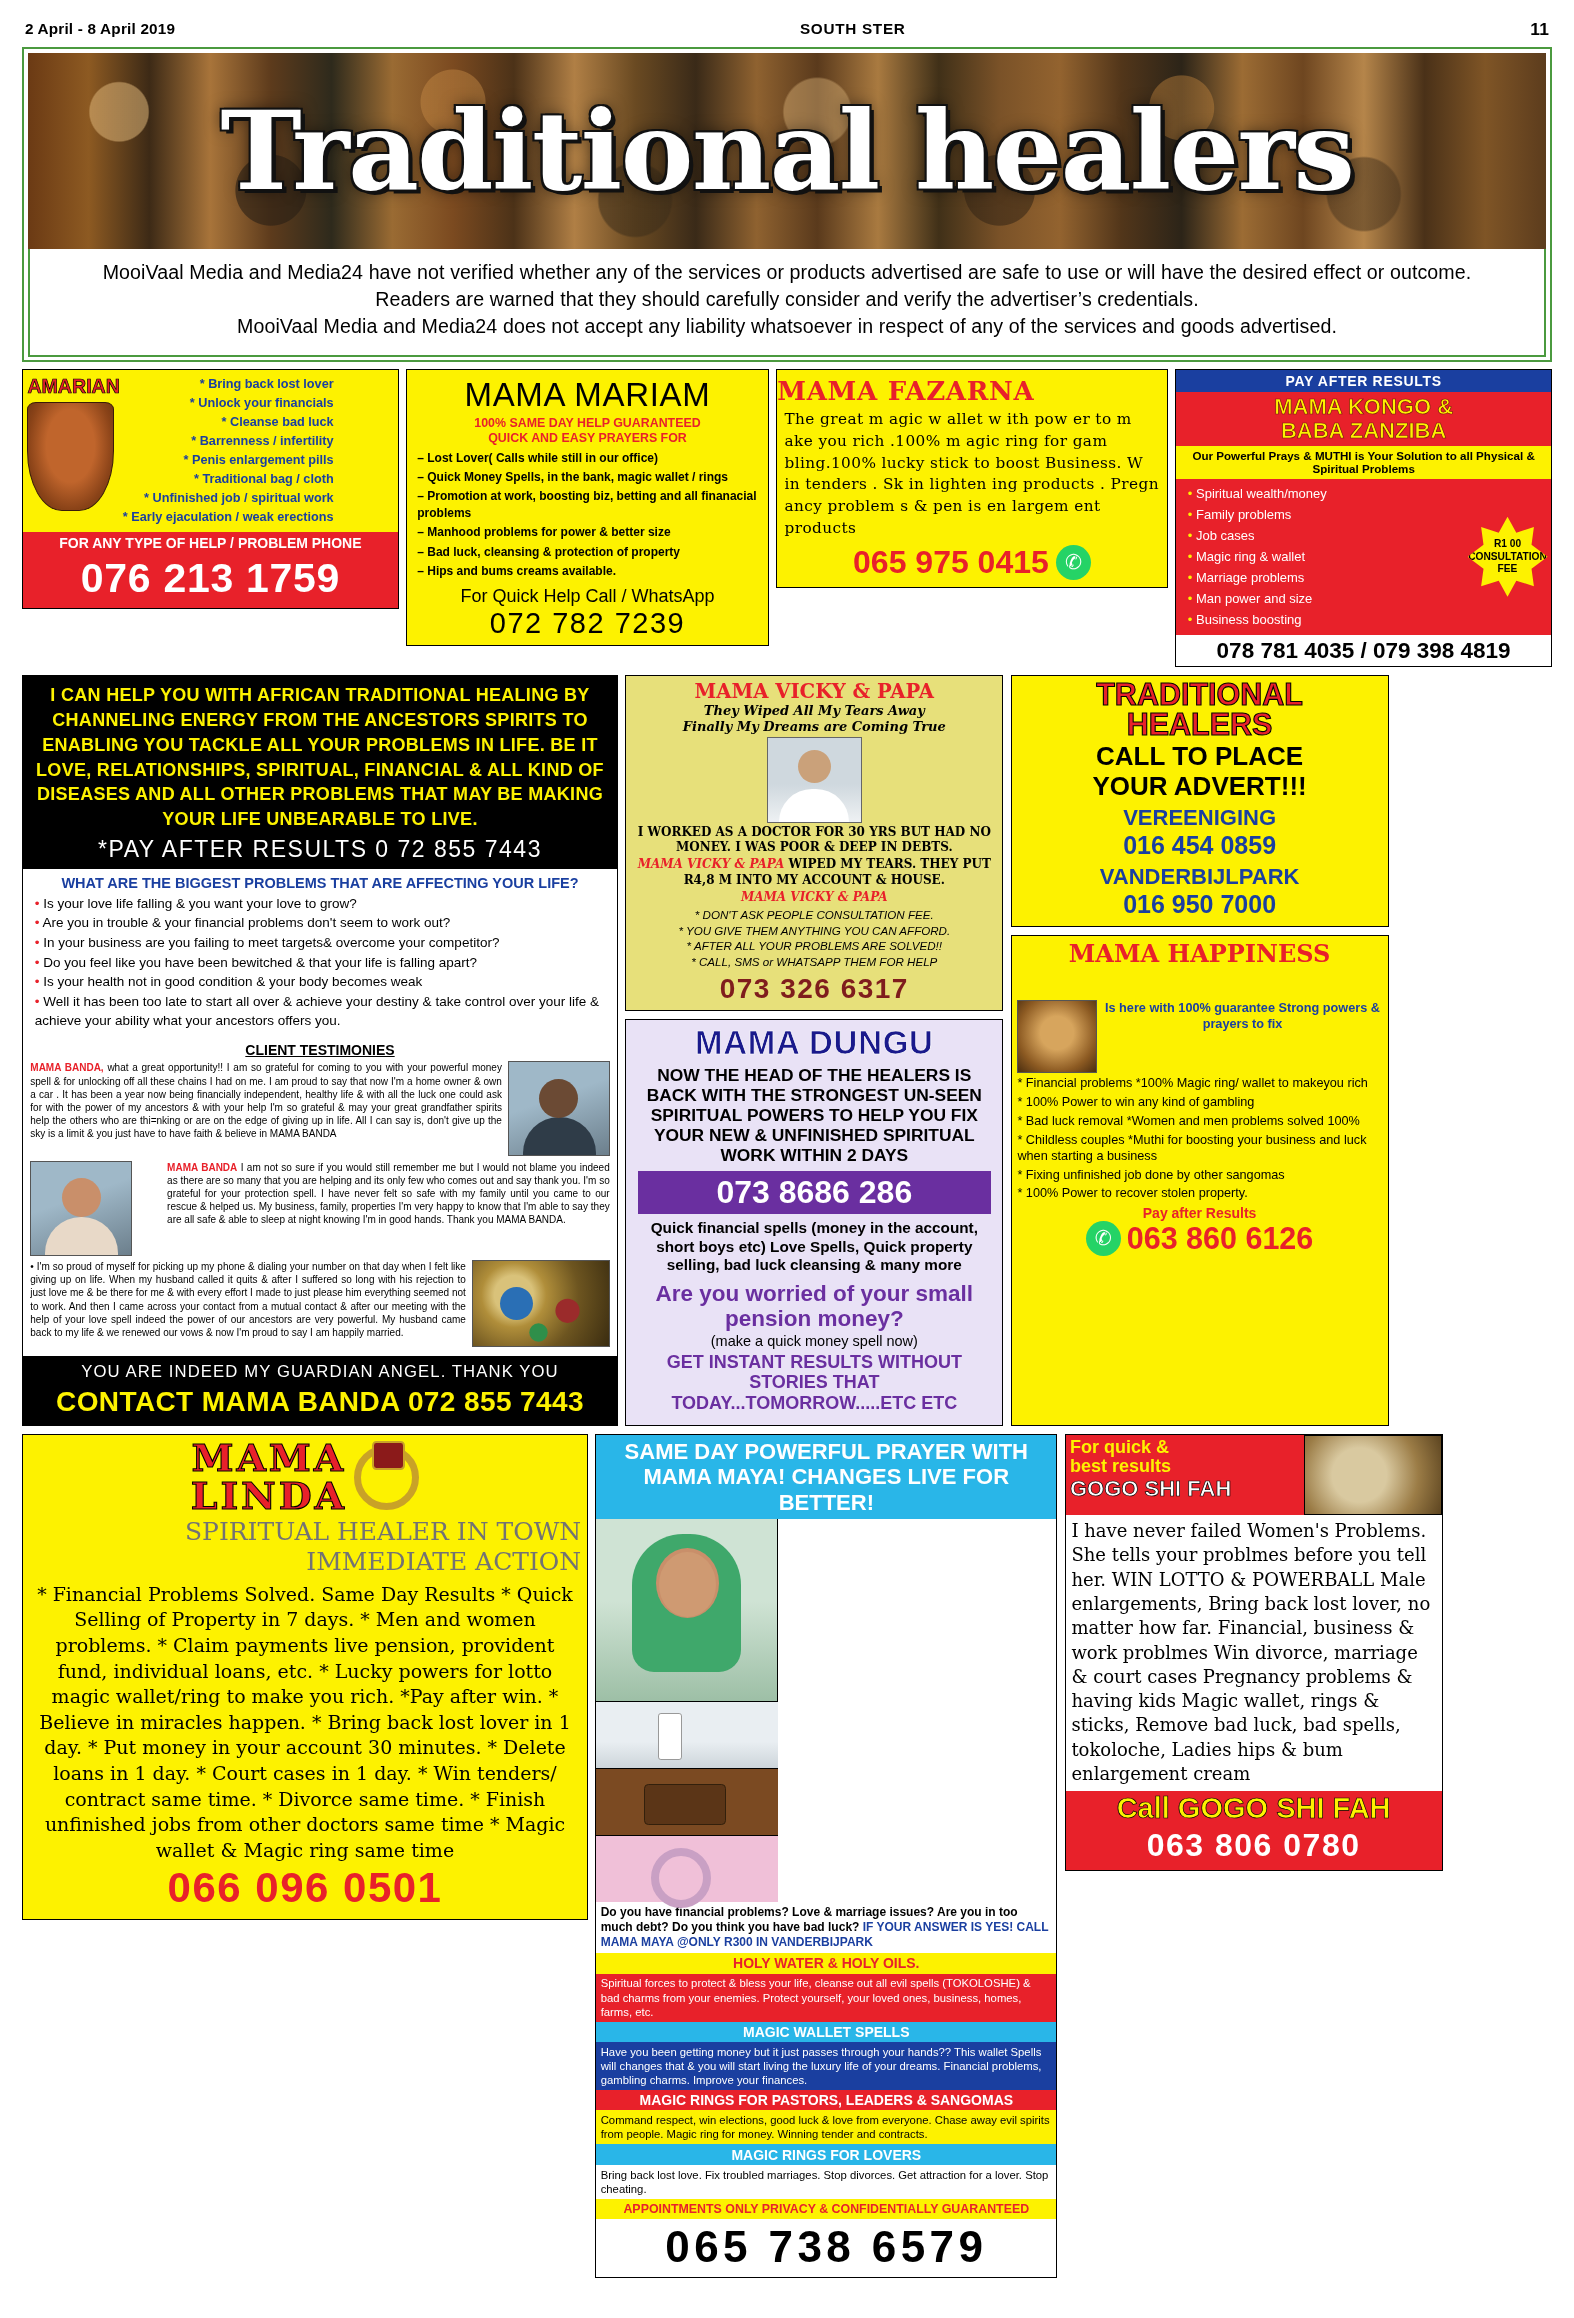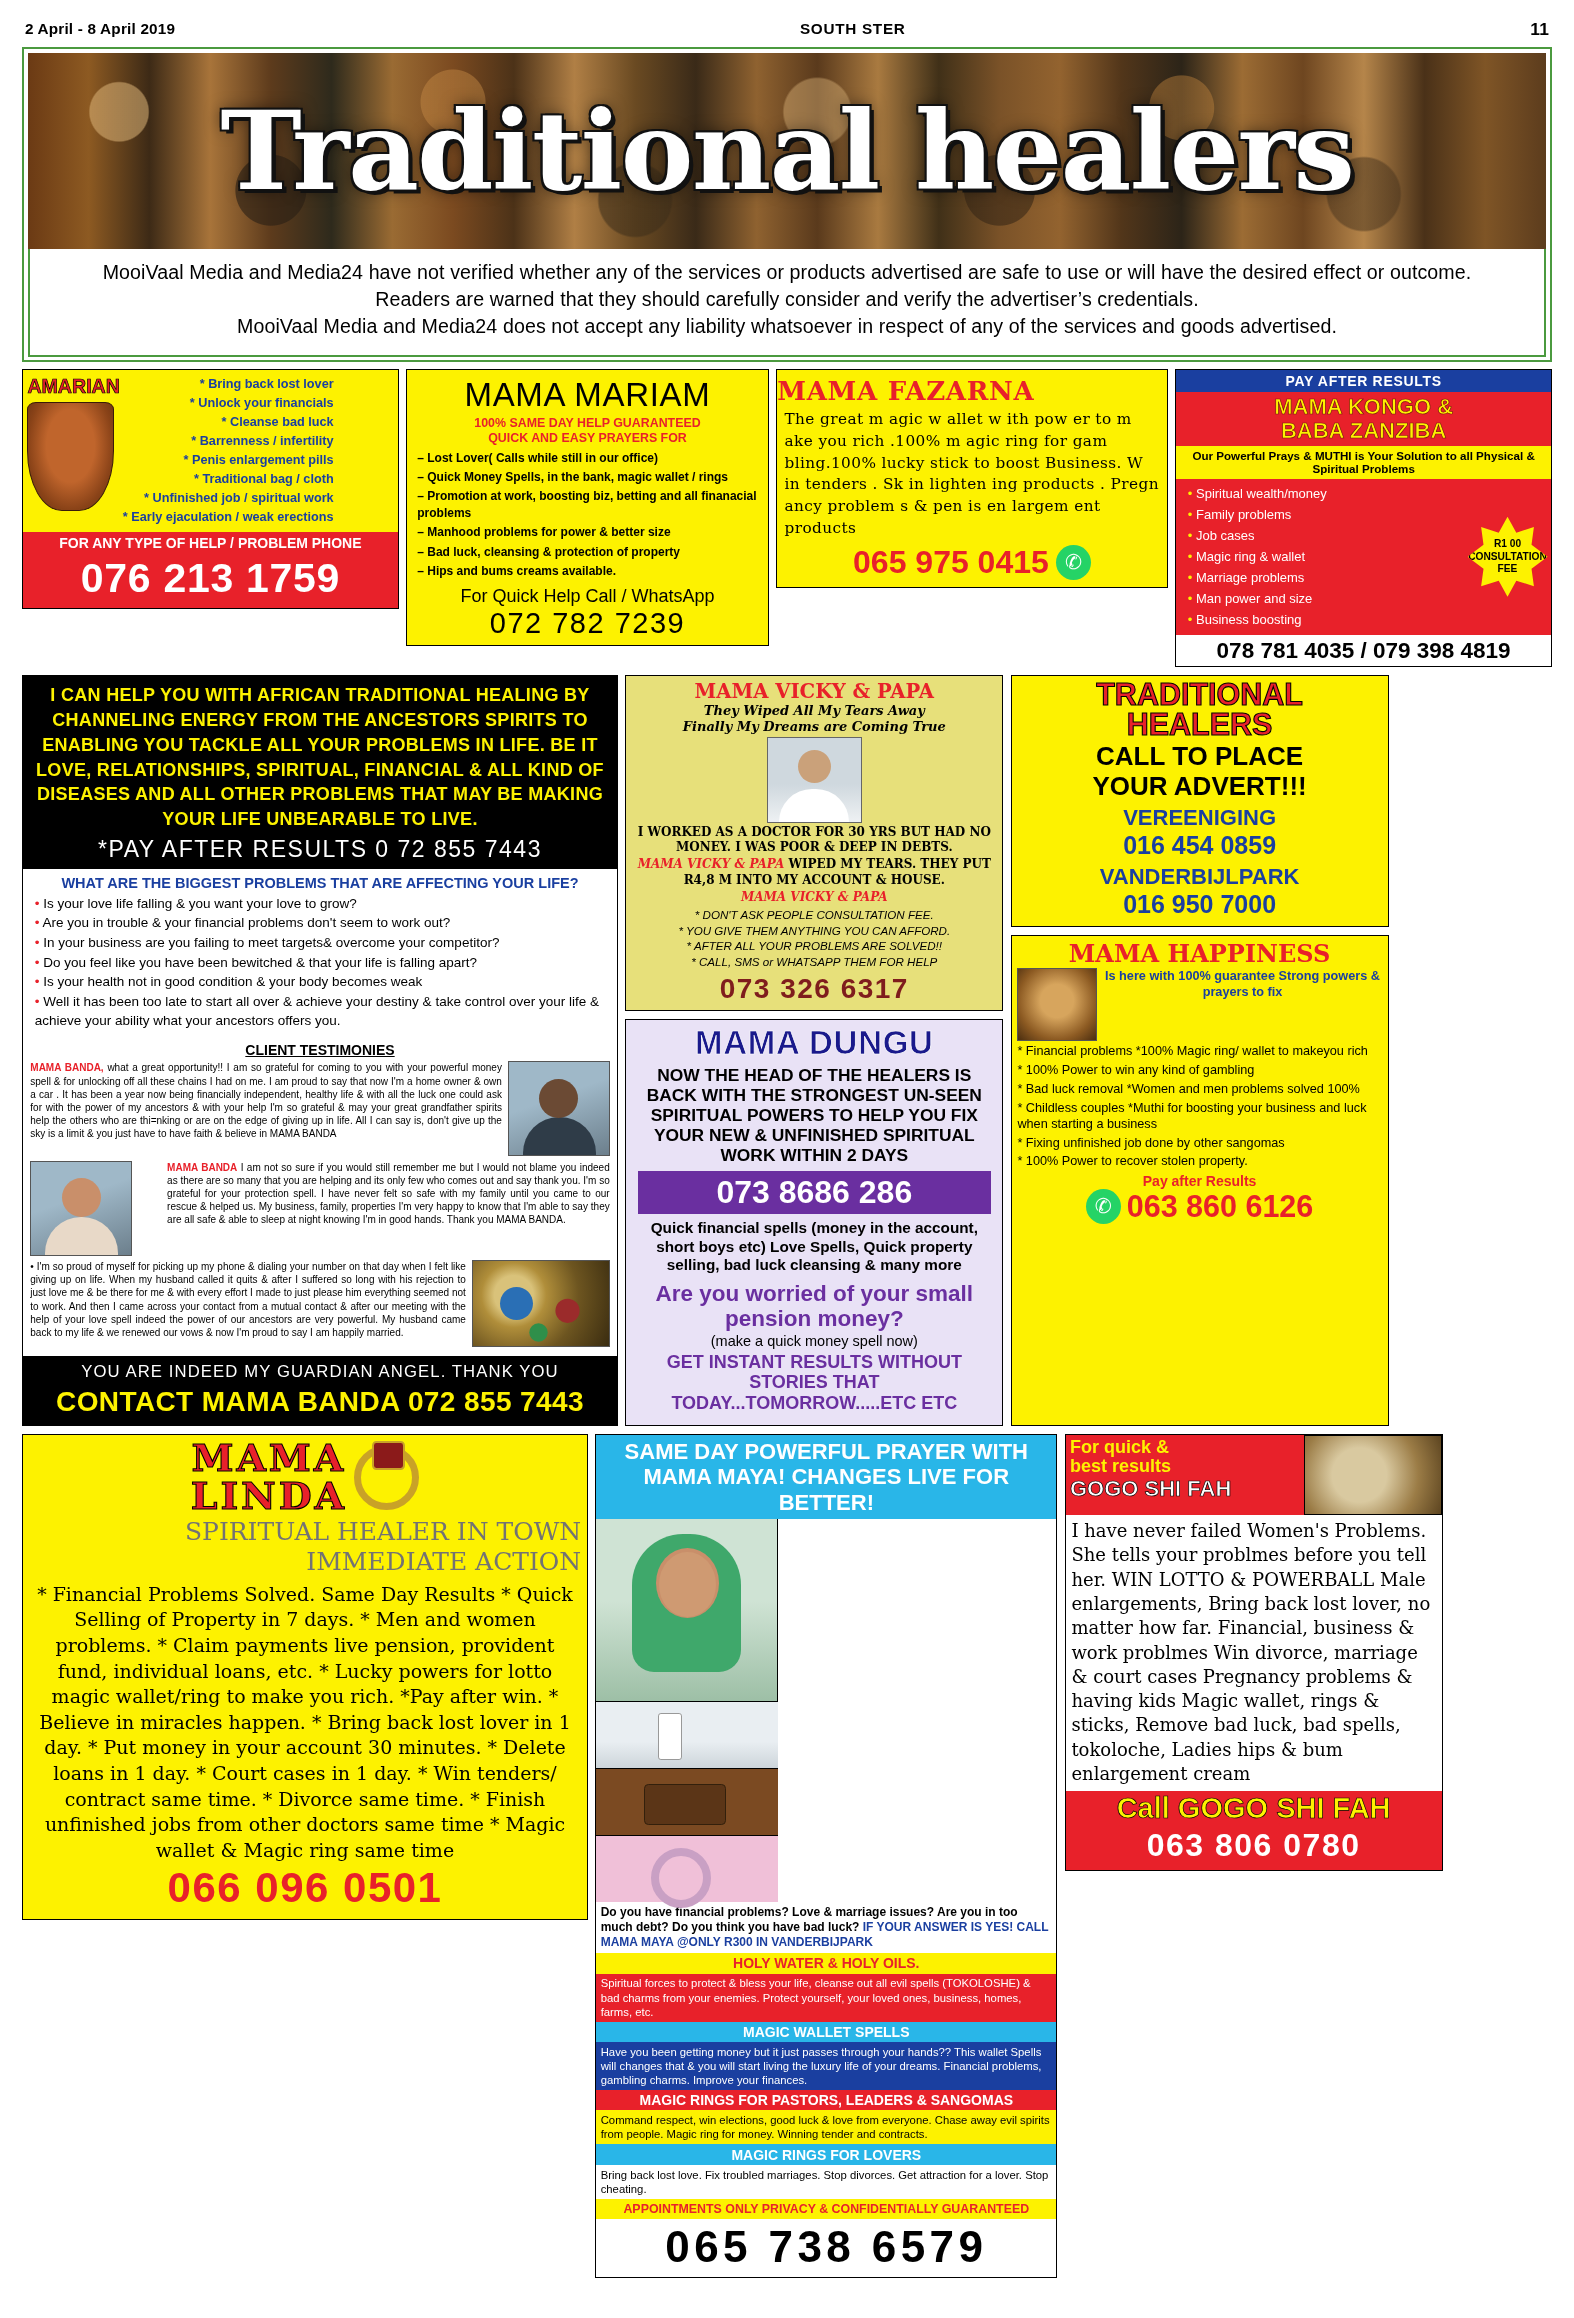--- a/index.html
+++ b/index.html
@@ -151,21 +151,21 @@
   
   .tradad { background:#fdf200; text-align:center; padding:4.4px 2.9px 7.3px 2.9px; position:relative;}
   .tradad .t1 { color:#e8212a; font-size:30.5px; font-weight:bold; line-height:.98; -webkit-text-stroke:1.1px #000;}
   .tradad .t2 { font-size:26px; font-weight:bold; line-height:1.05; margin-top:2.9px;}
   .tradad .city { color:#1a3fa0; font-size:22px; font-weight:bold; margin-top:4.4px;}
   .tradad .num { color:#1a3fa0; font-size:25px; font-weight:bold;}
 
   
   .happy { background:#fdf200; padding:2.9px 5.8px 5.8px 5.8px;}
   .happy h3 { margin:0; text-align:center; color:#e8212a; font-size:24px; font-family:"DejaVu Serif", serif;}
-  .happy .hdr { display:flex; gap:5.8px; align-items:flex-start; }
+  .happy .hdr { display:flex; gap:5.8px; align-items:flex-start;margin-top:32px; }
   .happy .pic { width:80px; height:73px; flex:none; border:0.7px solid #555;
     background: radial-gradient(circle at 50% 45%, #d7a55d 0 30%, #8c5a22 70%, #4a2d0f 100%); }
   .happy .intro { color:#1a3fa0; font-weight:bold; font-size:12.7px; line-height:1.3; text-align:center; flex:1;}
   .happy ul { list-style:none; margin:2.9px 0 0 0; padding:0; font-size:12.7px; line-height:1.3;}
   .happy ul li { margin-bottom:2.2px; }
   .happy .payafter { color:#e8212a; font-weight:bold; text-align:center; font-size:14px; margin-top:2.9px;}
   .happy .phonebar { display:flex; align-items:center; justify-content:center; gap:5.8px;}
   .happy .phone { color:#e8212a; font-weight:bold; font-size:30.5px;}
 
   

